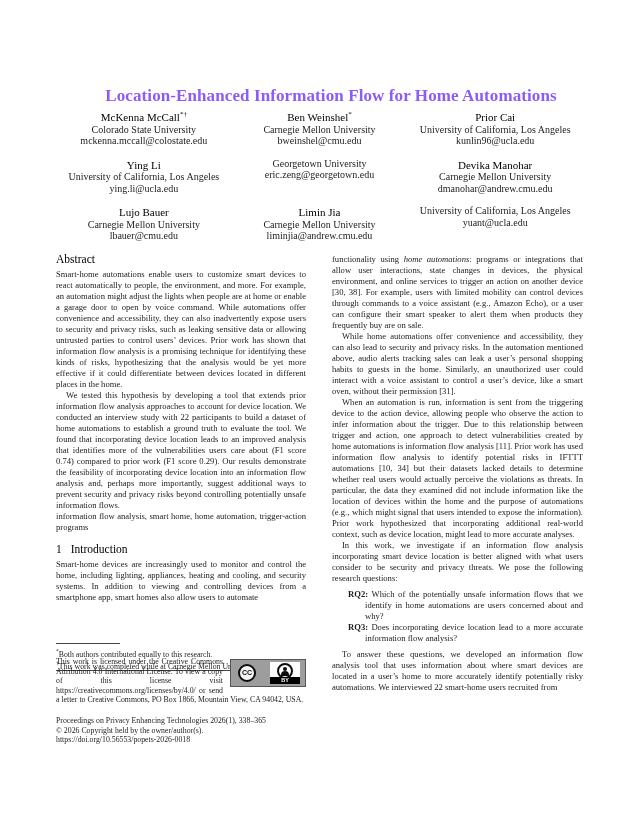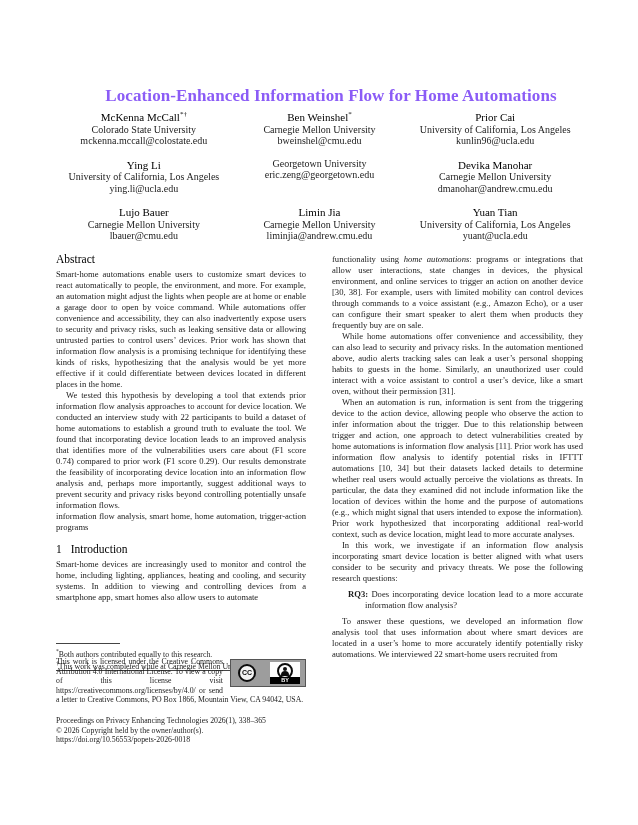--- a/index.html
+++ b/index.html
@@ -109,21 +109,20 @@
       <div class="name"><span>Lujo Bauer</span><sup></sup></div>
       <div class="affil">Carnegie Mellon University</div>
       <div class="email">lbauer@cmu.edu</div>
     </div>
     <div class="author">
       <div class="name"><span>Limin Jia</span><sup></sup></div>
       <div class="affil">Carnegie Mellon University</div>
       <div class="email">liminjia@andrew.cmu.edu</div>
     </div>
     <div class="author">
-      <div class="name"><span>Yuan Tian</span><sup></sup></div>
       <div class="affil">University of California, Los Angeles</div>
       <div class="email">yuant@ucla.edu</div>
     </div>
   </div>
 
   <div class="col col-left">
     <div class="sec-head">Abstract</div>
     <p class="body">Smart-home automations enable users to customize smart devices to react automatically to people, the environment, and more. For example, an automation might adjust the lights when people are at home or enable a garage door to open by voice command. While automations offer convenience and accessibility, they can also inadvertently expose users to security and privacy risks, such as leaking sensitive data or allowing untrusted parties to control users’ devices. Prior work has shown that information flow analysis is a promising technique for identifying these kinds of risks, hypothesizing that the analysis would be yet more effective if it could differentiate between devices located in different places in the home.</p>
     <p class="body ind">We tested this hypothesis by developing a tool that extends prior information flow analysis approaches to account for device location. We conducted an interview study with 22 participants to build a dataset of home automations to establish a ground truth to evaluate the tool. We found that incorporating device location leads to an improved analysis that identifies more of the vulnerabilities users care about (F1 score 0.74) compared to prior work (F1 score 0.29). Our results demonstrate the feasibility of incorporating device location into an information flow analysis and, perhaps more importantly, suggest additional ways to prevent security and privacy risks beyond controlling potentially unsafe information flows.</p>
     <p class="body">information flow analysis, smart home, home automation, trigger-action programs</p>
@@ -132,20 +131,21 @@
     </div>
     <p class="body">Smart-home devices are increasingly used to monitor and control the home, including lighting, appliances, heating and cooling, and security systems. In addition to viewing and controlling devices from a smartphone app, smart homes also allow users to automate</p>
   </div>
 
   <div class="col col-right">
     <p class="body"><span>functionality using </span><i>home automations</i><span>: programs or integrations that allow user interactions, state changes in devices, the physical environment, and online services to trigger an action on another device [30, 38]. For example, users with limited mobility can control devices through commands to a voice assistant (e.g., Amazon Echo), or a user can configure their smart speaker to alert them when products they frequently buy are on sale.</span></p>
     <p class="body ind">While home automations offer convenience and accessibility, they can also lead to security and privacy risks. In the automation mentioned above, audio alerts tracking sales can leak a user’s personal shopping habits to guests in the home. Similarly, an unauthorized user could interact with a voice assistant to control a user’s device, like a smart oven, without their permission [31].</p>
     <p class="body ind">When an automation is run, information is sent from the triggering device to the action device, allowing people who observe the action to infer information about the trigger. Due to this relationship between trigger and action, one approach to detect vulnerabilities created by home automations is information flow analysis [11]. Prior work has used information flow analysis to identify potential risks in IFTTT automations [10, 34] but their datasets lacked details to determine whether real users would actually perceive the violations as threats. In particular, the data they examined did not include information like the location of devices within the home and the purpose of automations (e.g., which might signal that users intended to expose the information). Prior work hypothesized that incorporating additional real-world context, such as device location, might lead to more accurate analyses.</p>
     <p class="body ind">In this work, we investigate if an information flow analysis incorporating smart device location is better aligned with what users consider to be security and privacy threats. We pose the following research questions:</p>
     <div class="rq-list">
+      <p class="rq"><b>RQ2:</b> <span>Which of the potentially unsafe information flows that we identify in home automations are users concerned about and why?</span></p>
       <p class="rq"><b>RQ3:</b> <span>Does incorporating device location lead to a more accurate information flow analysis?</span></p>
     </div>
     <p class="body ind">To answer these questions, we developed an information flow analysis tool that uses information about where smart devices are located in a user’s home to more accurately identify potentially risky automations. We interviewed 22 smart-home users recruited from</p>
   </div>
 
   <div class="footnotes">
     <div class="fn-rule"></div>
     <p><sup>*</sup><span>Both authors contributed equally to this research.</span></p>
     <p><sup>†</sup><span>This work was completed while at Carnegie Mellon University.</span></p>
   </div>

